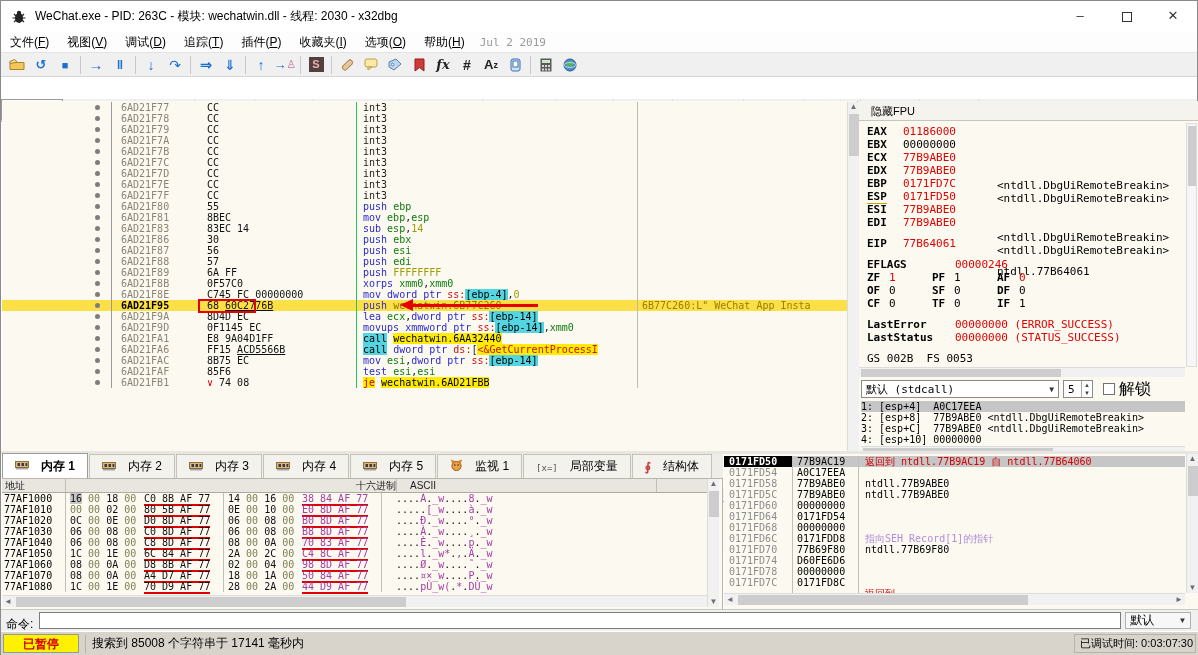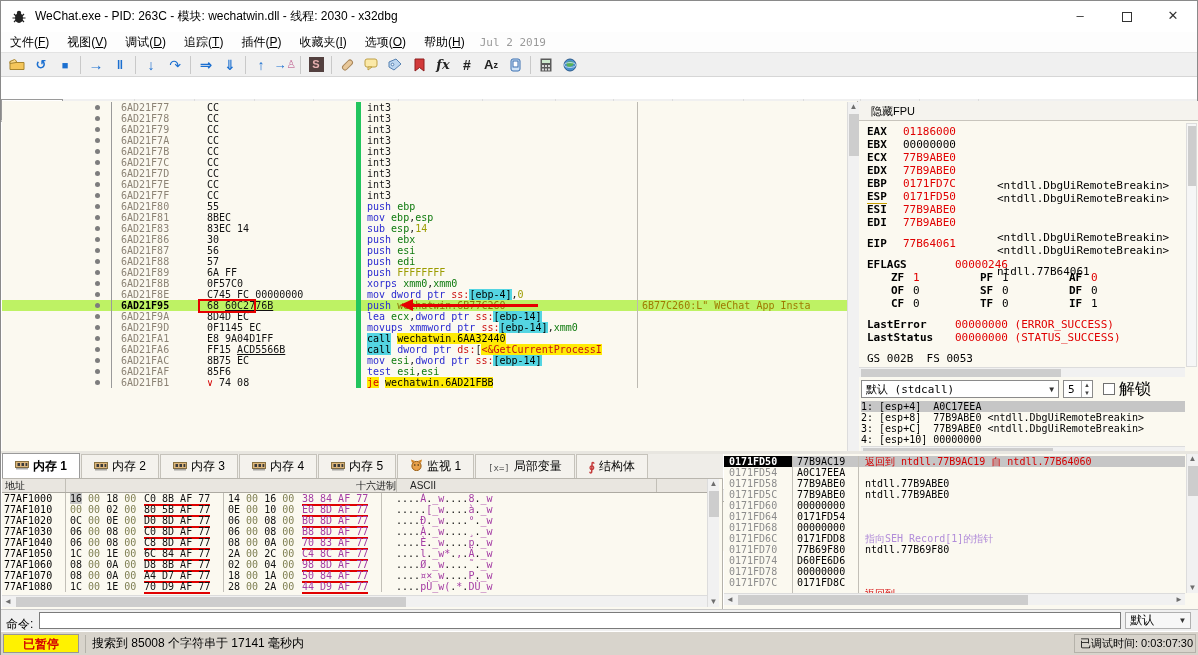--- a/index.html
+++ b/index.html
@@ -30,28 +30,28 @@
   .tab { height:22px; display:flex; align-items:center; gap:4px; padding:0 9px; font-size:12px; color:#000; border-right:1px solid #ddd; background:#f0f0f0; }
   .tab.active { background:#fff; border:1px solid #9a9a9a; border-bottom:1px solid #fff; font-weight:bold; }
 
   
   #disasm-panel { position:absolute; left:1px; top:100px; width:856px; height:350px; background:#fbf9f0; border-right:1px solid #b5b2aa; }
   #regs-panel   { position:absolute; left:858px; top:100px; width:339px; height:350px; background:#fbf9f0; }
 
   
   #d-rows { position:absolute; left:0; top:1px; width:845px; height:286px; overflow:hidden; }
   .d-row { display:flex; height:11px; line-height:11px; font-family:"DejaVu Sans Mono",monospace; font-size:10px; white-space:pre; }
-  .d-row.sel { background:#bef264; }
+  .d-row.sel { background:#fde047; }
   .d-jump { width:84px; flex:none; }
   .d-dots { width:26px; flex:none; border-right:1px solid #9a9a9a; position:relative; }
   .d-dot { position:absolute; left:9px; top:3px; width:5px; height:5px; border-radius:50%; background:#7d7d7d; }
   .d-addr { width:88px; flex:none; padding-left:9px; color:#8c8375; }
   .sel .d-addr { color:#000; font-weight:bold; }
   .d-bytes { width:156px; flex:none; padding-left:7px; color:#111; }
-  .d-instr { width:281px; flex:none; padding-left:6px; border-left:5px solid #22c55e; }
+  .d-instr { width:281px; flex:none; padding-left:6px; border-left:1px solid #22c55e; }
   .d-comment { flex:1; border-left:1px solid #bdbab2; padding-left:4px; overflow:hidden; }
   .tk-pl{color:#222} .tk-mn{color:#2b2bd0} .tk-reg{color:#0e7a0e} .tk-num{color:#9c9c00}
   .tk-seg{color:#cc1111} .tk-mem{background:#54d5e2;color:#000}
   .tk-callbg{background:#54d5e2;color:#000} .tk-ylw{background:#ffeb04;color:#000}
   .tk-ylwred{background:#ffeb04;color:#c41414} .tk-jred{background:#ffeb04;color:#d40000}
   .tk-olv{color:#8b7500} .u{ text-decoration:underline; }
   .jmark { color:#d40000; }
   .cmt-olv { color:#9e7a00; }
 
   
@@ -80,21 +80,21 @@
   #fpu-bar { position:absolute; left:0; top:0; width:339px; height:20px; background:#f5f3ee; border-bottom:1px solid #c8c5bd; font-size:11px; color:#000; line-height:20px; padding-left:12px; }
   #regs-body { position:absolute; left:8px; top:24px; width:318px; height:240px; font-family:"DejaVu Sans Mono",monospace; font-size:11px; overflow:hidden; }
   .r-line { height:13px; line-height:13px; white-space:pre; display:flex; }
   .r-gap { height:8px; }
   .r-name { width:36px; color:#000; font-weight:bold; flex:none; }
   .r-name2 { width:88px; color:#000; font-weight:bold; flex:none; }
   .r-val.red { color:#e00000; } .r-val.pl { color:#000; }
   .r-cmt { position:absolute; left:130px; color:#000;margin-top:28px; }
   .r-line { position:relative; }
   .r-uname { border-bottom:1px solid #c8a000; }
-  .f-n { width:22px; font-weight:bold; flex:none;margin-left:24px; } .f-v { width:43px; flex:none; }
+  .f-n { width:22px; font-weight:bold; flex:none; } .f-v { width:43px; flex:none; }
   .f-v.red{ color:#e00000; } .f-v.pl{ color:#000; }
   #regs-hscroll { left:0; top:266px; width:326px; height:10px; }
   #regs-vscroll { left:327px; top:22px; width:11px; height:244px; border:1px solid #dcdcdc; background:#f6f6f6; }
 
   
   #cc-row { position:absolute; left:0px; top:278px; width:339px; height:20px; display:flex; align-items:center; gap:4px; padding-left:2px; }
   #cc-combo { width:198px; height:18px; background:#fff; border:1px solid #8a8a8a; font-family:"DejaVu Sans Mono",monospace; font-size:11px; padding:1px 4px; display:flex; justify-content:space-between; align-items:center; }
   #cc-combo .arr { font-size:8px; color:#333; }
   #cc-spin { width:30px; height:18px; background:#fff; border:1px solid #8a8a8a; font-size:11px; display:flex; align-items:center; }
   #cc-spin .num { flex:1; padding-left:4px; font-family:"DejaVu Sans Mono",monospace; }
@@ -107,21 +107,21 @@
   #args-hscroll { left:2px; top:345px; width:324px; height:8px; }
 
   
   #split-h { position:absolute; left:0; top:450px; width:1198px; height:3px; background:#e8e6e0; }
 
   
   #dump-panel { position:absolute; left:1px; top:453px; width:721px; height:155px; background:#fbf9f0; border-right:1px solid #b5b2aa; }
   #stack-panel { position:absolute; left:723px; top:453px; width:474px; height:155px; background:#fbf9f0; }
 
   #dump-tabs { position:absolute; left:0; top:0; width:721px; height:25px; background:#efede8; display:flex; align-items:flex-end; border-bottom:1px solid #b9b6ae; }
-  .dtab { height:24px; display:flex; align-items:center; gap:4px; padding:0 12px; font-size:12px; border:1px solid #c5c2ba; border-bottom:none; background:#f4f2ed; margin-right:1px; }
+  .dtab { height:24px; display:flex; align-items:center; gap:12px; padding:0 12px; font-size:12px; border:1px solid #c5c2ba; border-bottom:none; background:#f4f2ed; margin-right:1px; }
   .dtab.active { background:#fff; border-color:#9a9a9a; height:25px; font-weight:bold; }
   #dump-headers { position:absolute; left:0; top:25px; width:705px; height:14px; background:#e9e6e0; border-bottom:1px solid #adaaa2; font-size:10px; color:#222; display:flex; }
   .dh { border-right:1px solid #c2bfb7; height:100%; line-height:13px; }
   #dump-rows { position:absolute; left:0; top:39px; width:705px; height:101px; overflow:hidden; }
   .m-row { display:flex; height:11px; line-height:11px; font-family:"DejaVu Sans Mono",monospace; font-size:10px; white-space:pre; }
   .m-addr { width:64px; flex:none; padding-left:2px; color:#000; border-right:1px solid #c2bfb7; }
   .m-pair { width:158px; flex:none; padding-left:4px; border-right:1px solid #c2bfb7; display:flex; }
   .m-grp { width:74px; flex:none; }
   .m-ascii { flex:1; padding-left:14px; }
   .by-z { color:#7f7f52; } .by-n { color:#111; }

